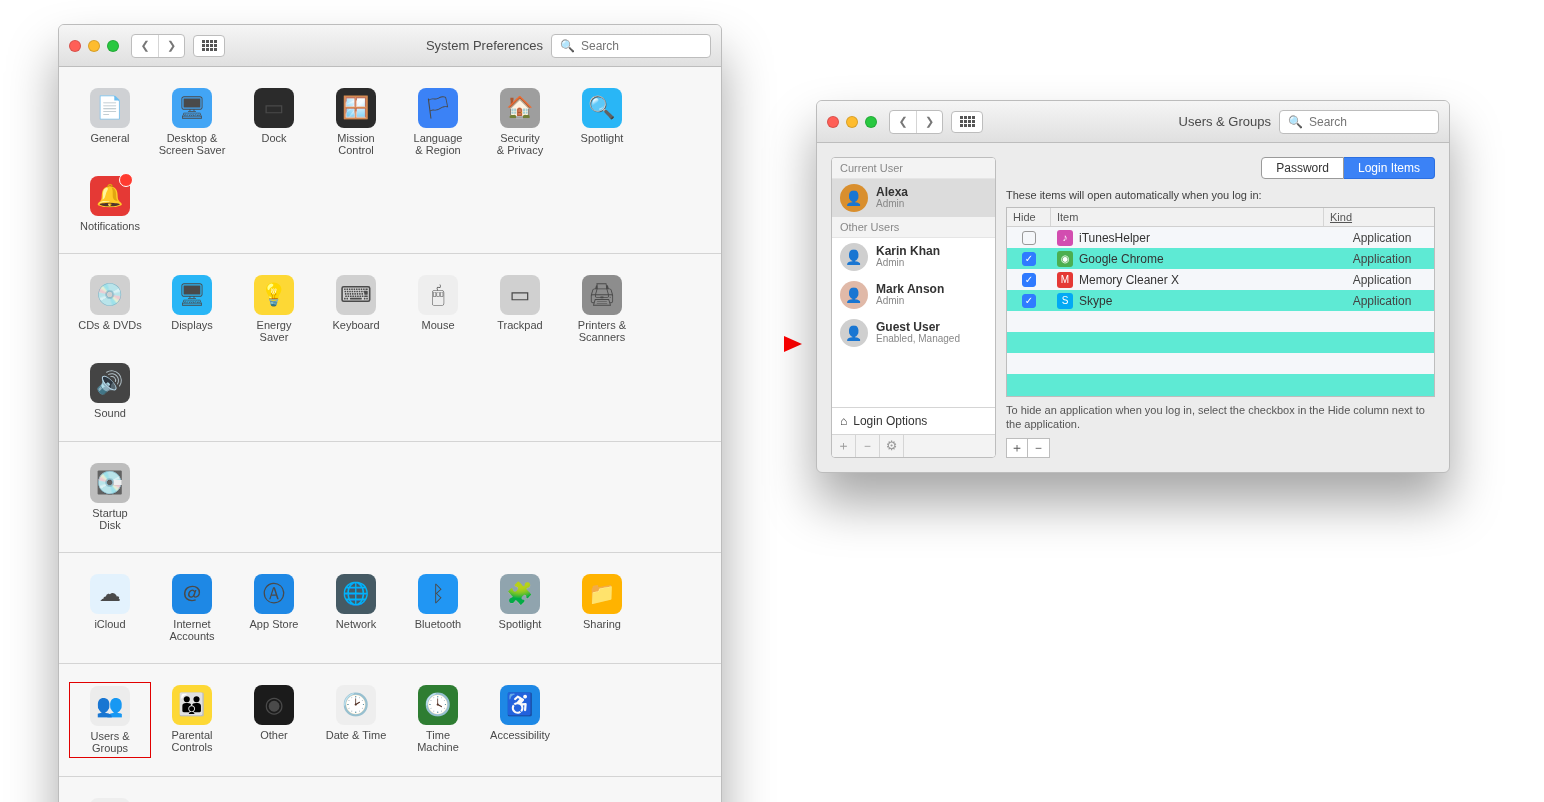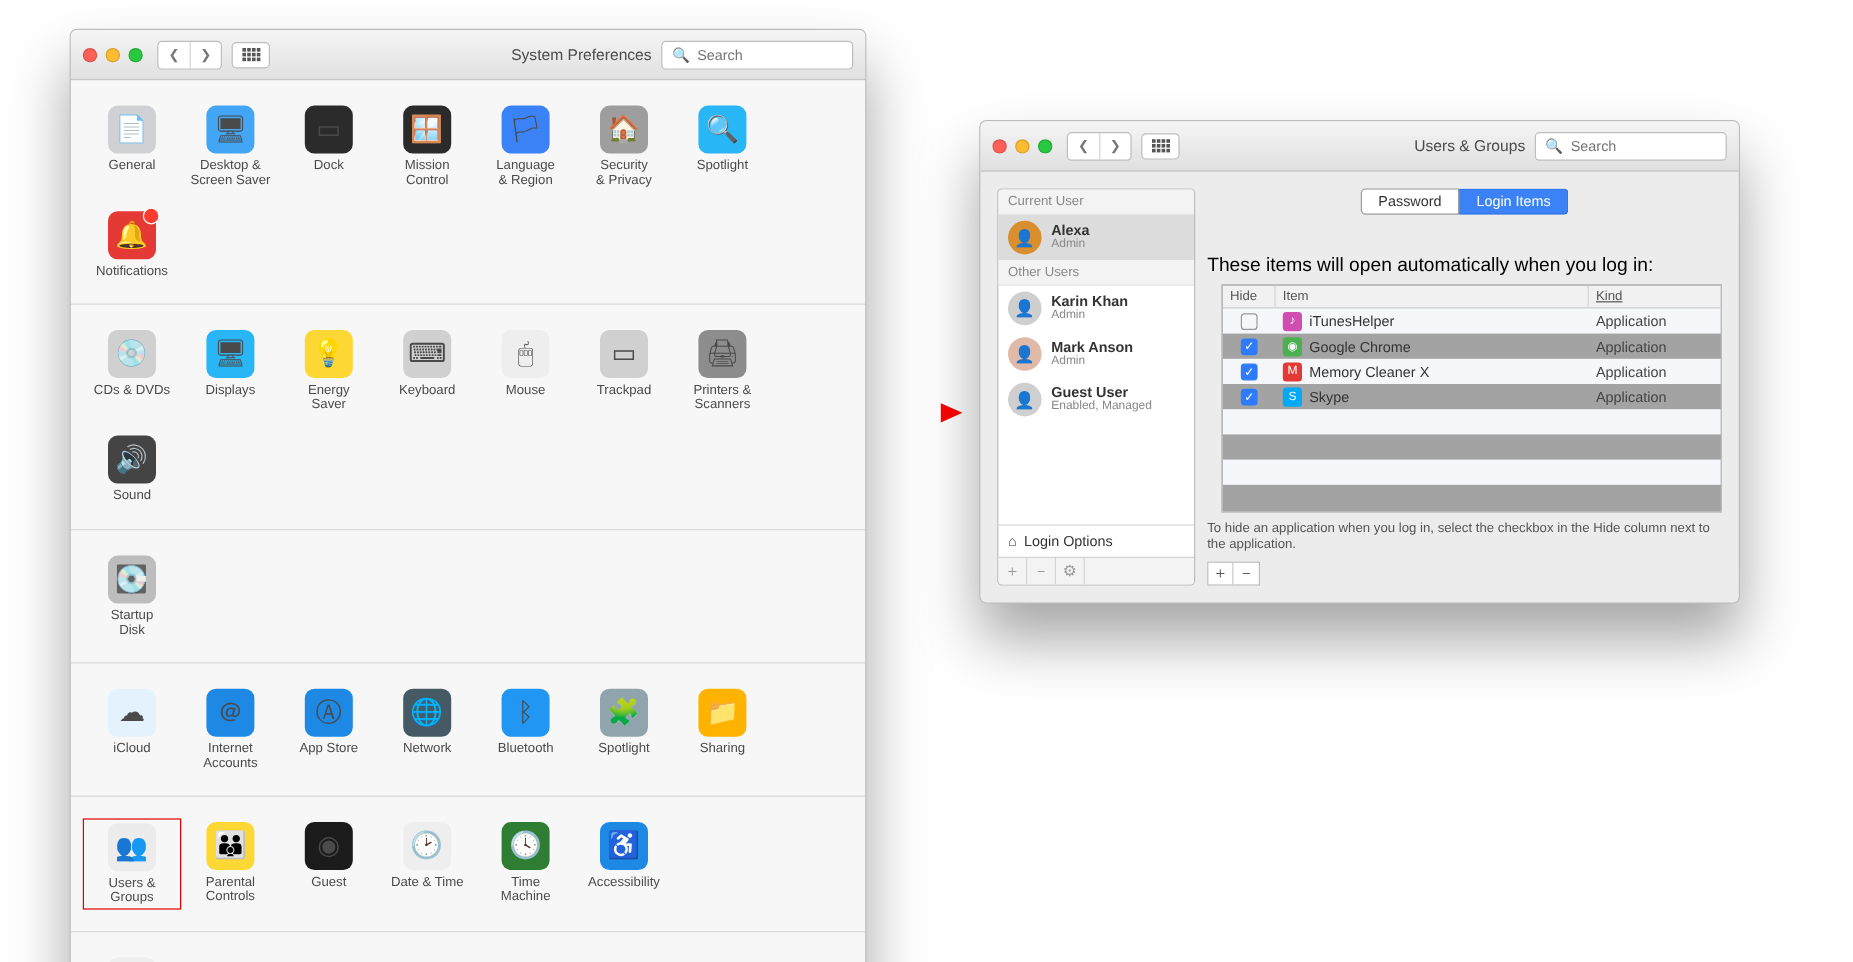--- a/index.html
+++ b/index.html
@@ -88,43 +88,43 @@
   .user-row { display:flex; align-items:center; gap:8px; padding:5px 8px; }
   .user-row.selected { background:#dcdcdc; }
   .avatar { width:28px;height:28px;border-radius:50%; background:#ccc; display:flex;align-items:center;justify-content:center;font-size:14px;}
   .user-info .un { font-size:12px; font-weight:bold; color:#333; line-height:1; }
   .user-info .ur { font-size:10px; color:#888; line-height:1.2; }
   .login-opts { border-top:1px solid #d5d5d5; padding:6px 8px; display:flex;align-items:center;gap:6px; font-size:12px; }
   .sb-toolbar { display:flex; border-top:1px solid #d5d5d5; background:#f3f3f3; }
   .sb-toolbar .tbtn { width:24px;height:22px; border-right:1px solid #d5d5d5; display:flex;align-items:center;justify-content:center;color:#999; font-size:13px;}
 
   .main-pane { flex:1; display:flex; flex-direction:column; }
-  .seg-tabs { display:flex; justify-content:center; margin-bottom:10px; }
+  .seg-tabs { display:flex; justify-content:flex-end; margin-bottom:10px; }
   .seg-tabs .stseg {
     padding:3px 14px; font-size:12px; border:1px solid #9a9a9a;
     background:#fff; cursor:pointer;
   }
   .seg-tabs .stseg:first-child { border-radius:4px 0 0 4px; }
   .seg-tabs .stseg:last-child { border-radius:0 4px 4px 0; border-left:none; }
   .seg-tabs .stseg.active { background:#3b82f6; border-color:#2c6fe0; color:#fff; }
-  .hint { font-size:16px; color:#000000; margin-bottom:6px;margin-top:24px; }
+  .hint { font-size:11px; color:#404040; margin-bottom:6px; }
   .table {
-    border:1px solid #bdbdbd; background:#a3a3a3;
-    height:190px; overflow:hidden;margin-left:12px;
+    border:1px solid #bdbdbd; background:#5eead4;
+    height:190px; overflow:hidden;
   }
   .thead { display:flex; background:#f1f1f1; border-bottom:1px solid #d0d0d0; font-size:11px; color:#555;}
   .th { padding:3px 6px; border-right:1px solid #d5d5d5; }
   .th.hide { width:44px; }
   .th.item { flex:1; }
   .th.kind { width:110px; border-right:none;text-decoration:underline; }
   .trow { display:flex; align-items:center; font-size:12px; height:21px; }
   .trow:nth-child(odd){ background:#f5f7fa; }
   .td.hide { width:44px; display:flex; justify-content:center; }
   .td.item { flex:1; display:flex; align-items:center; gap:6px; padding-left:6px; }
-  .td.kind { width:110px; padding-left:6px; color:#444; }
+  .td.kind { width:110px; padding-left:6px; color:#444;text-align:center; }
   .chk { width:14px;height:14px; border:1px solid #999; border-radius:3px; display:flex;align-items:center;justify-content:center; font-size:10px; color:#fff;}
   .chk.checked { background:#2f7bff; border-color:#2f7bff; }
   .app-ic { width:16px;height:16px;border-radius:3px; display:flex;align-items:center;justify-content:center;font-size:10px;color:#fff;}
   .hint2 { font-size:11px; color:#555; margin-top:6px; line-height:1.3; }
   .addrem { display:flex; margin-top:6px; }
   .addrem .ab { width:22px;height:20px; border:1px solid #bdbdbd; background:#fff; display:flex;align-items:center;justify-content:center;color:#555; font-size:13px;}
   .addrem .ab + .ab { border-left:none; }
   .lockbar {
     display:flex; align-items:center; justify-content:space-between;
     padding:10px 14px 12px; border-top:1px solid #cfcfcf;
@@ -298,21 +298,21 @@
             <div class="pref-label">Users &amp;
 Groups</div>
           </div>
           <div class="pref-item">
             <div class="pref-icon" style="background: rgb(253, 216, 53);">👪</div>
             <div class="pref-label">Parental
 Controls</div>
           </div>
           <div class="pref-item">
             <div class="pref-icon" style="background: rgb(27, 27, 27);">◉</div>
-            <div class="pref-label">Guest</div>
+            <div class="pref-label">Other</div>
           </div>
           <div class="pref-item">
             <div class="pref-icon" style="background: rgb(238, 238, 238);">🕑</div>
             <div class="pref-label">Date &amp; Time</div>
           </div>
           <div class="pref-item">
             <div class="pref-icon" style="background: rgb(46, 125, 50);">🕓</div>
             <div class="pref-label">Time
 Machine</div>
           </div>

